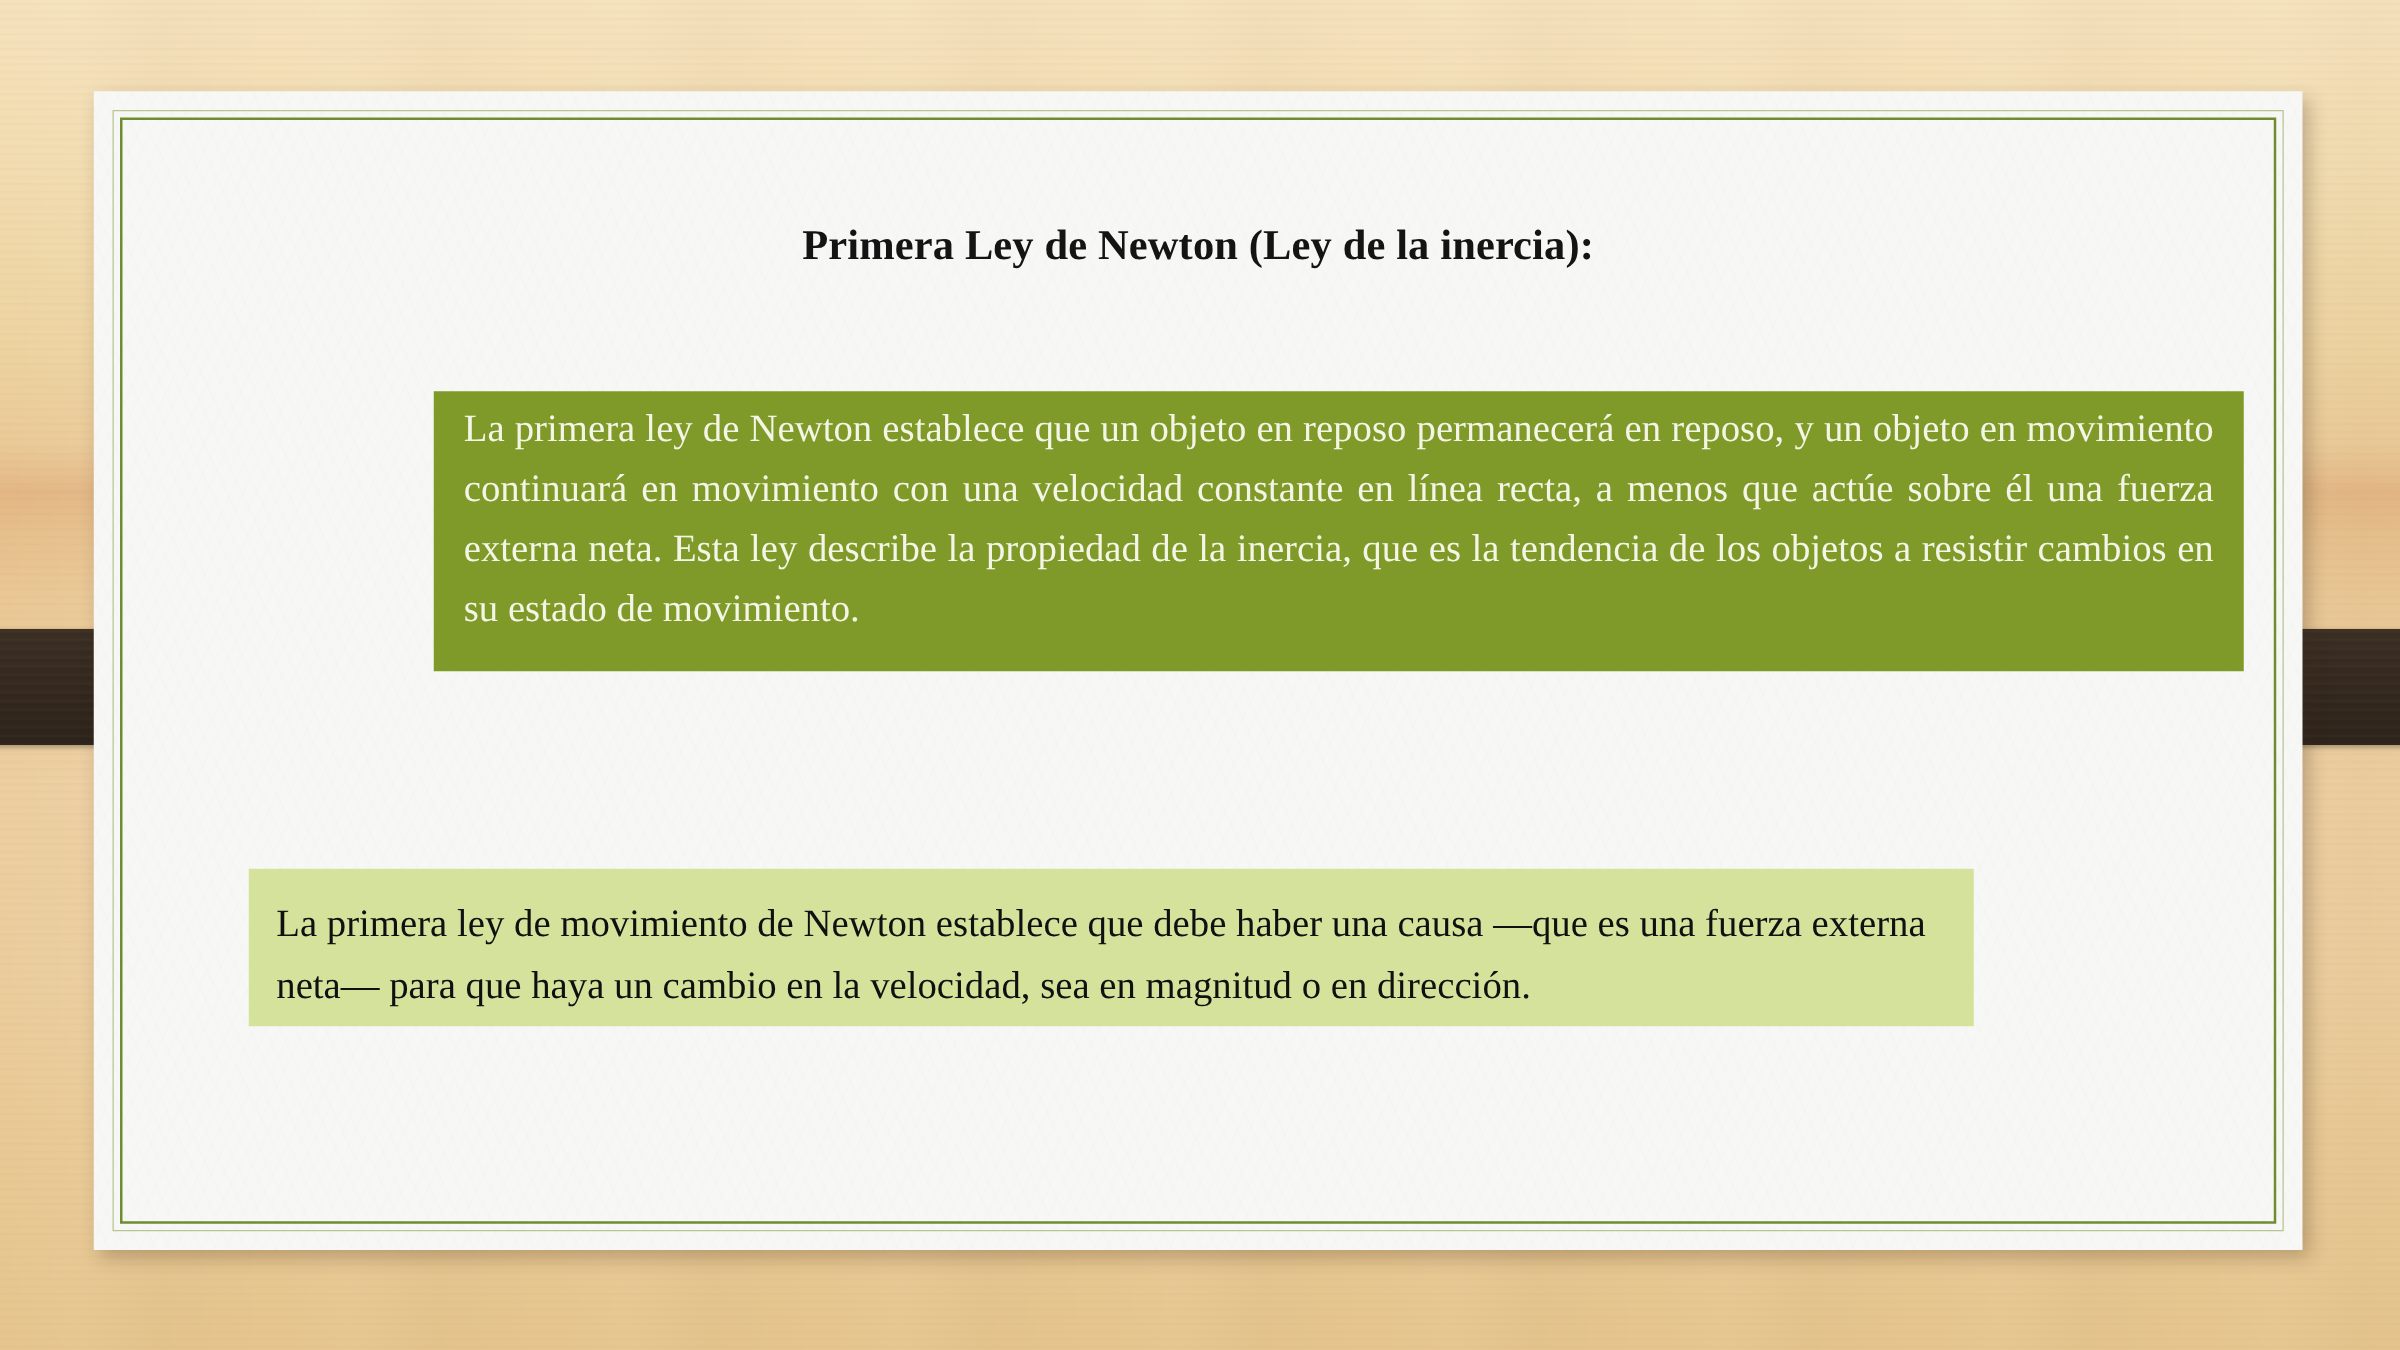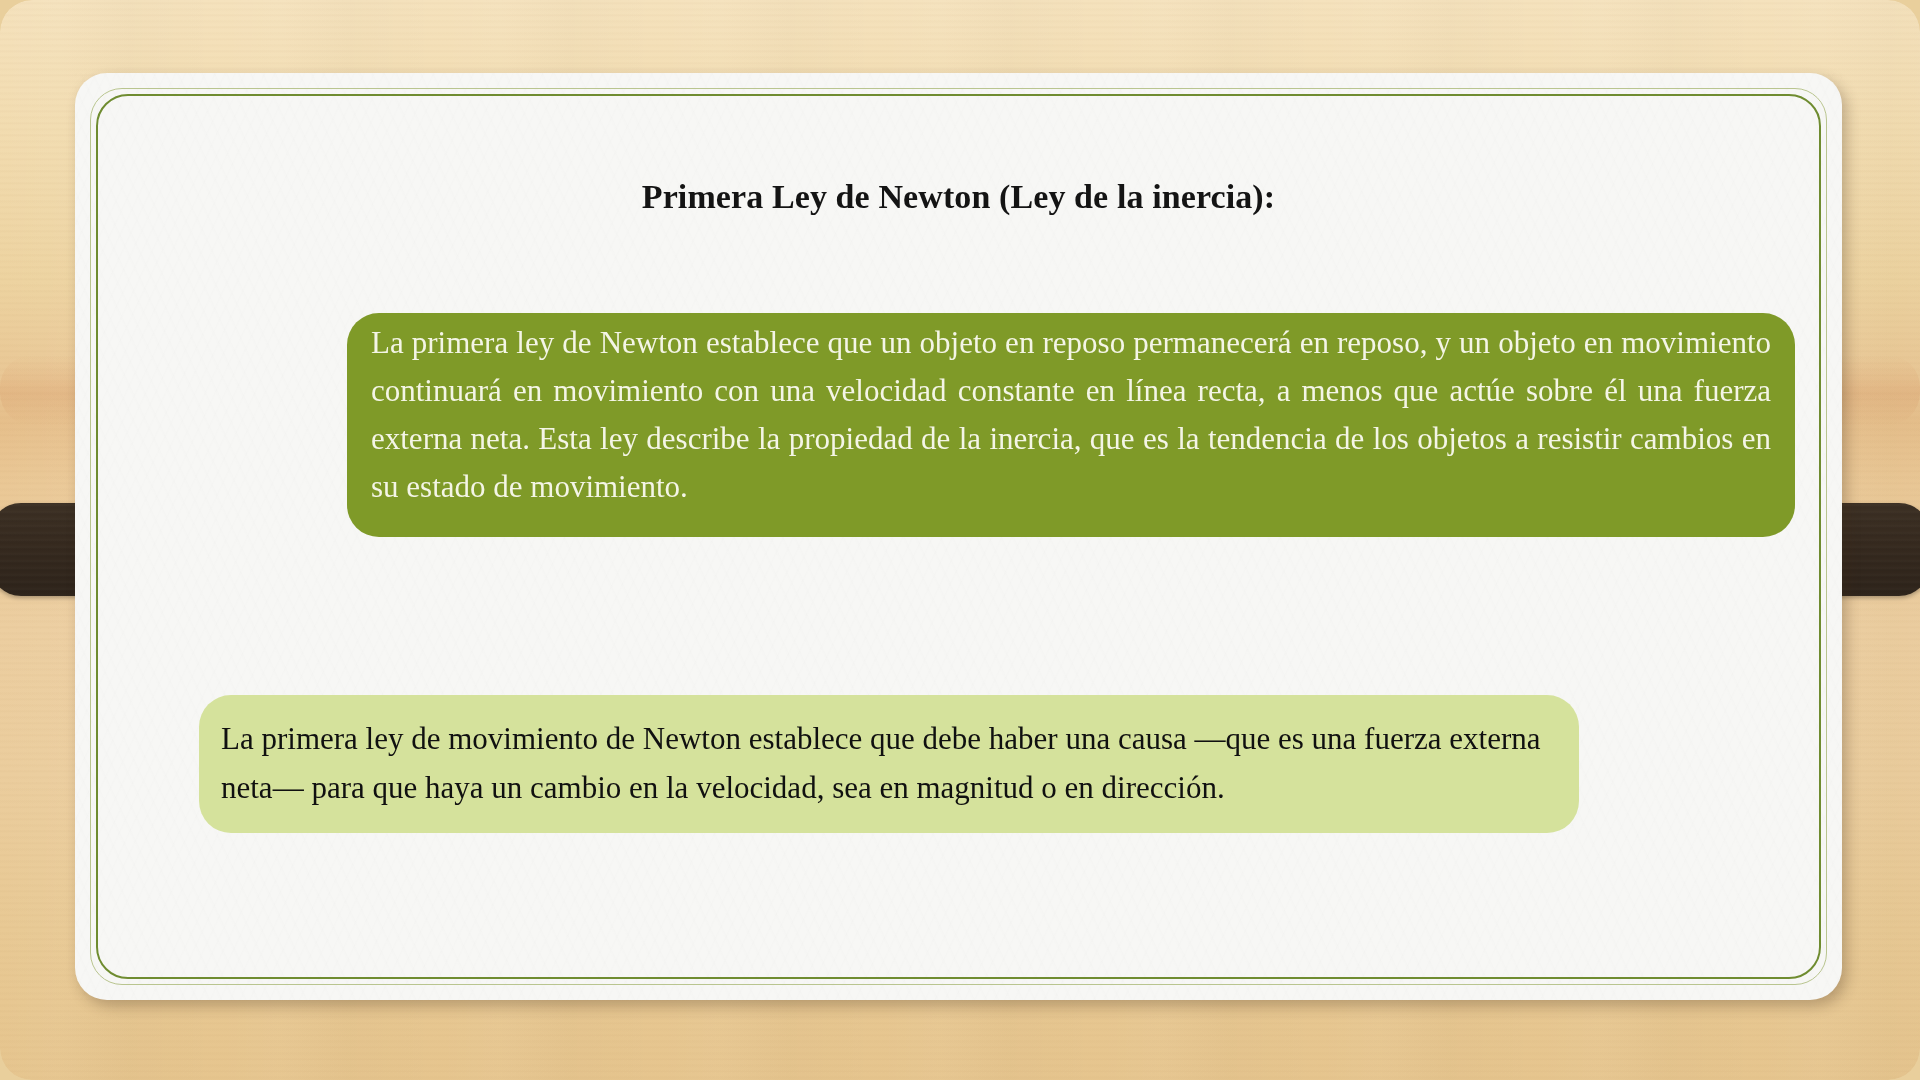--- a/index.html
+++ b/index.html
@@ -1,15 +1,15 @@
 <!DOCTYPE html>
 <html><head>
 <meta charset="utf-8">
 <style>
-  * { box-sizing: border-box; margin: 0; padding: 0; border-radius: 32px; }
+  * { box-sizing: border-box; margin: 0; padding: 0; }
 
   html, body {
     width: 1920px;
     height: 1080px;
     overflow: hidden;
   }
 
   body {
     font-family: "Liberation Serif", "DejaVu Serif", serif;
     position: relative;
@@ -182,21 +182,21 @@
     text-justify: inter-word;
   }
 
   #body-box-secondary {
     position: absolute;
     left: 124px;
     top: 622px;
     width: 1380px;
     background: #d5e29c;
     color: #101010;
-    padding: 20px 22px 20px 22px;
+    padding: 20px 22px 8px 22px;
     font-size: 31px;
     line-height: 1.58;
     text-align: left;
   }
 </style>
 </head>
 <body>
 
 <div id="wood-background">
   <div id="wood-grain-band"></div>

